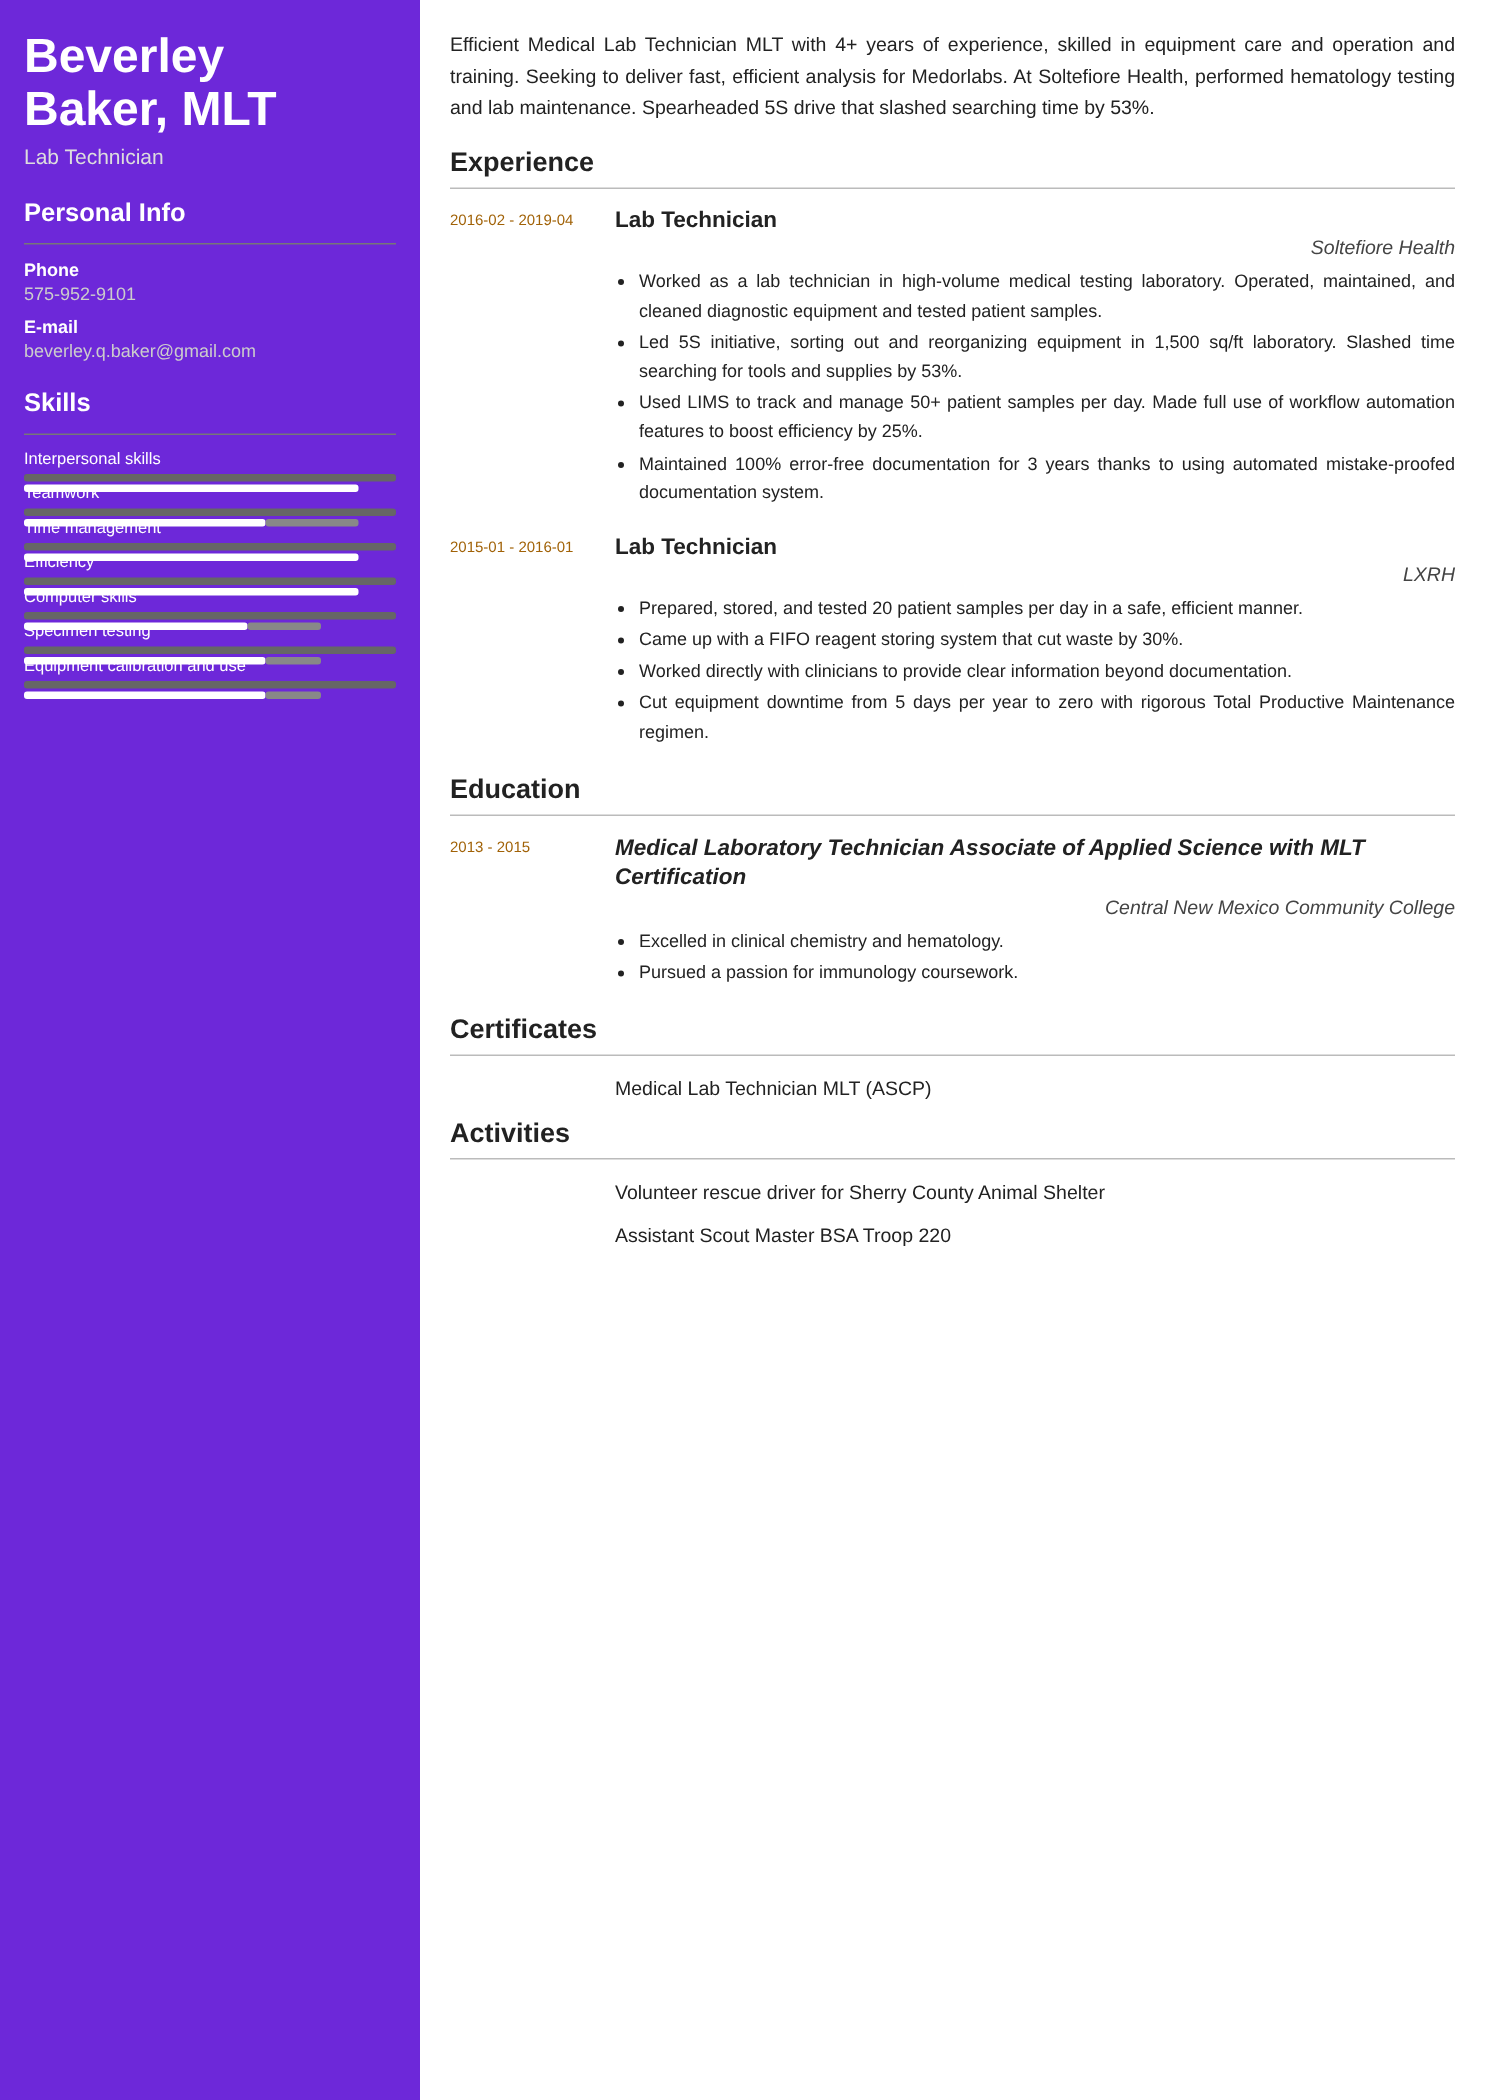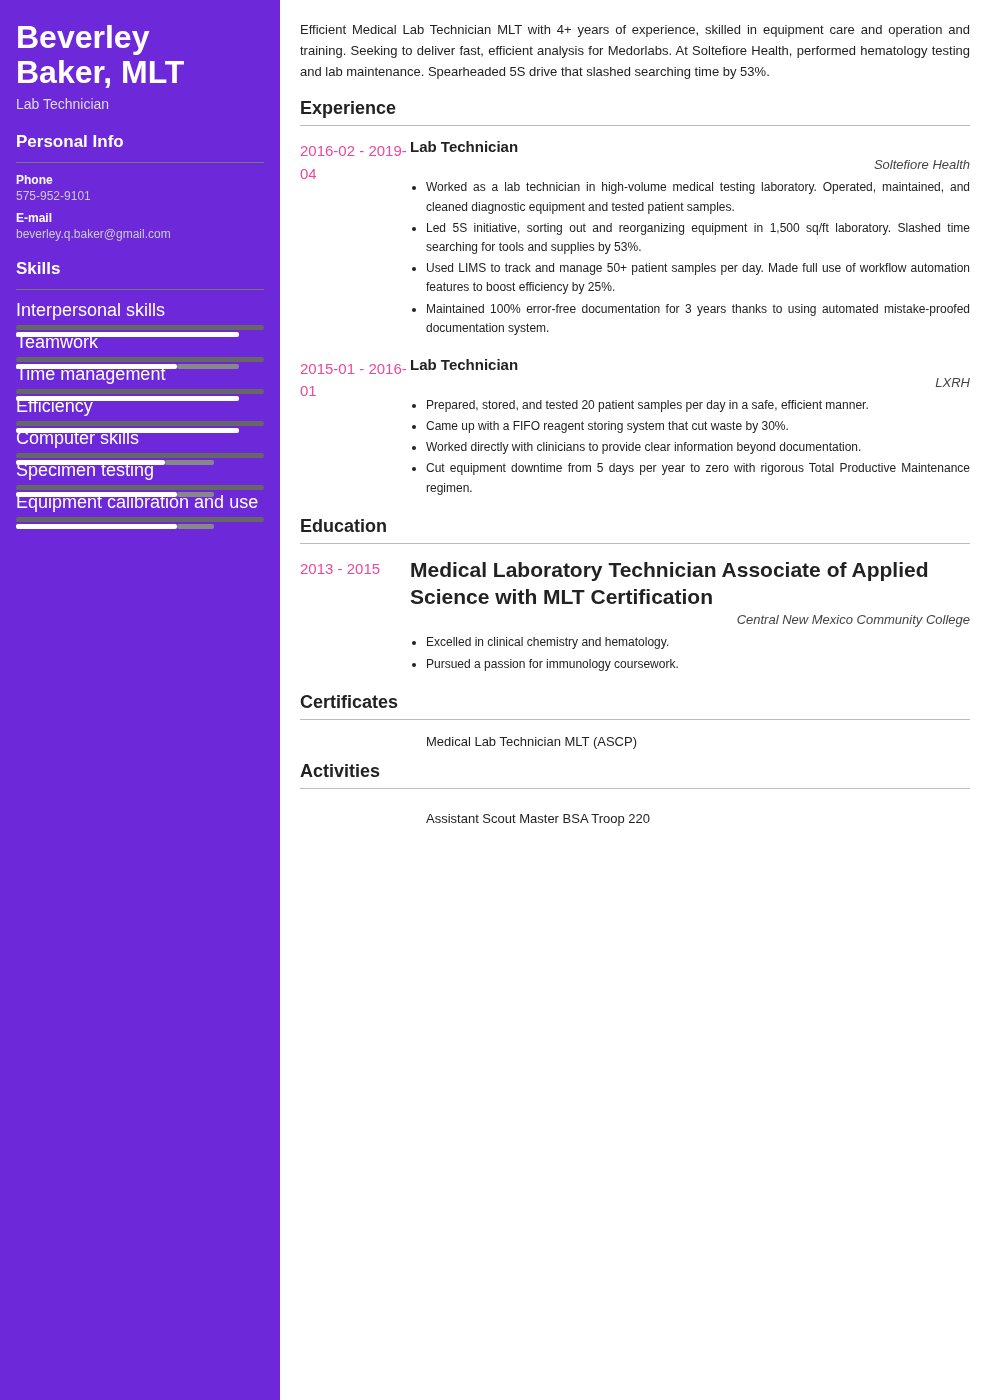--- a/index.html
+++ b/index.html
@@ -49,21 +49,21 @@
       font-size: 12px;
       margin-bottom: 2px;
       margin-top: 8px;
     }
     .info-value {
       font-size: 12px;
       color: #ccc;
       margin-bottom: 4px;
     }
     .skill-name {
-      font-size: 18px;
+      font-size: 11px;
       margin-bottom: 4px;
       margin-top: 1px;
     }
     .skill-bar-container {
       width: 100%;
       height: 5px;
       background: #666;
       border-radius: 2px;
       margin-bottom: 2px;
       position: relative;
@@ -105,22 +105,22 @@
       border-top: 1.5px solid #bbb;
       margin-bottom: 12px;
     }
     .entry {
       display: flex;
       margin-bottom: 16px;
     }
     .entry-date {
       width: 110px;
       min-width: 110px;
-      font-size: 15px;
-      color: #ec4899;
+      font-size: 10px;
+      color: #a16207;
       padding-top: 2px;
       line-height: 1.5;
     }
     .entry-body {
       flex: 1;
     }
     .entry-job-title {
       font-size: 15px;
       font-weight: bold;
       margin-bottom: 2px;
@@ -138,36 +138,36 @@
     }
     .entry-bullets li {
       font-size: 12px;
       line-height: 1.6;
       text-align: justify;
       margin-bottom: 2px;
     }
     .cert-activity-entry {
       display: flex;
       margin-bottom: 8px;
-      gap: 16px;
     }
     .cert-activity-indent {
       width: 110px;
       min-width: 110px;
     }
     .cert-activity-text {
       flex: 1;
       font-size: 13px;
       line-height: 1.6;
     }
     .edu-degree {
-      font-size: 21px;
+      font-size: 15px;
       font-weight: bold;
       margin-bottom: 2px;
       line-height: 1.3;
+      font-style: italic;
     }
   </style>
 </head>
 <body>
 
 <div class="sidebar">
   <div class="sidebar-name">
     <span>Beverley</span><br>
     <span>Baker, MLT</span>
   </div>
@@ -274,19 +274,20 @@
         <div class="cert-activity-indent"></div>
         <div class="cert-activity-text">Medical Lab Technician MLT (ASCP)</div>
       </div>
     </div>
 
   <div class="section-title">Activities</div>
   <hr class="section-divider">
   <div id="activities-container">
       <div class="cert-activity-entry">
         <div class="cert-activity-indent"></div>
+        <div class="cert-activity-text">Volunteer rescue driver for Sherry County Animal Shelter</div>
       </div>
       <div class="cert-activity-entry">
         <div class="cert-activity-indent"></div>
         <div class="cert-activity-text">Assistant Scout Master BSA Troop 220</div>
       </div>
     </div>
 </div>
 
 </body></html>

